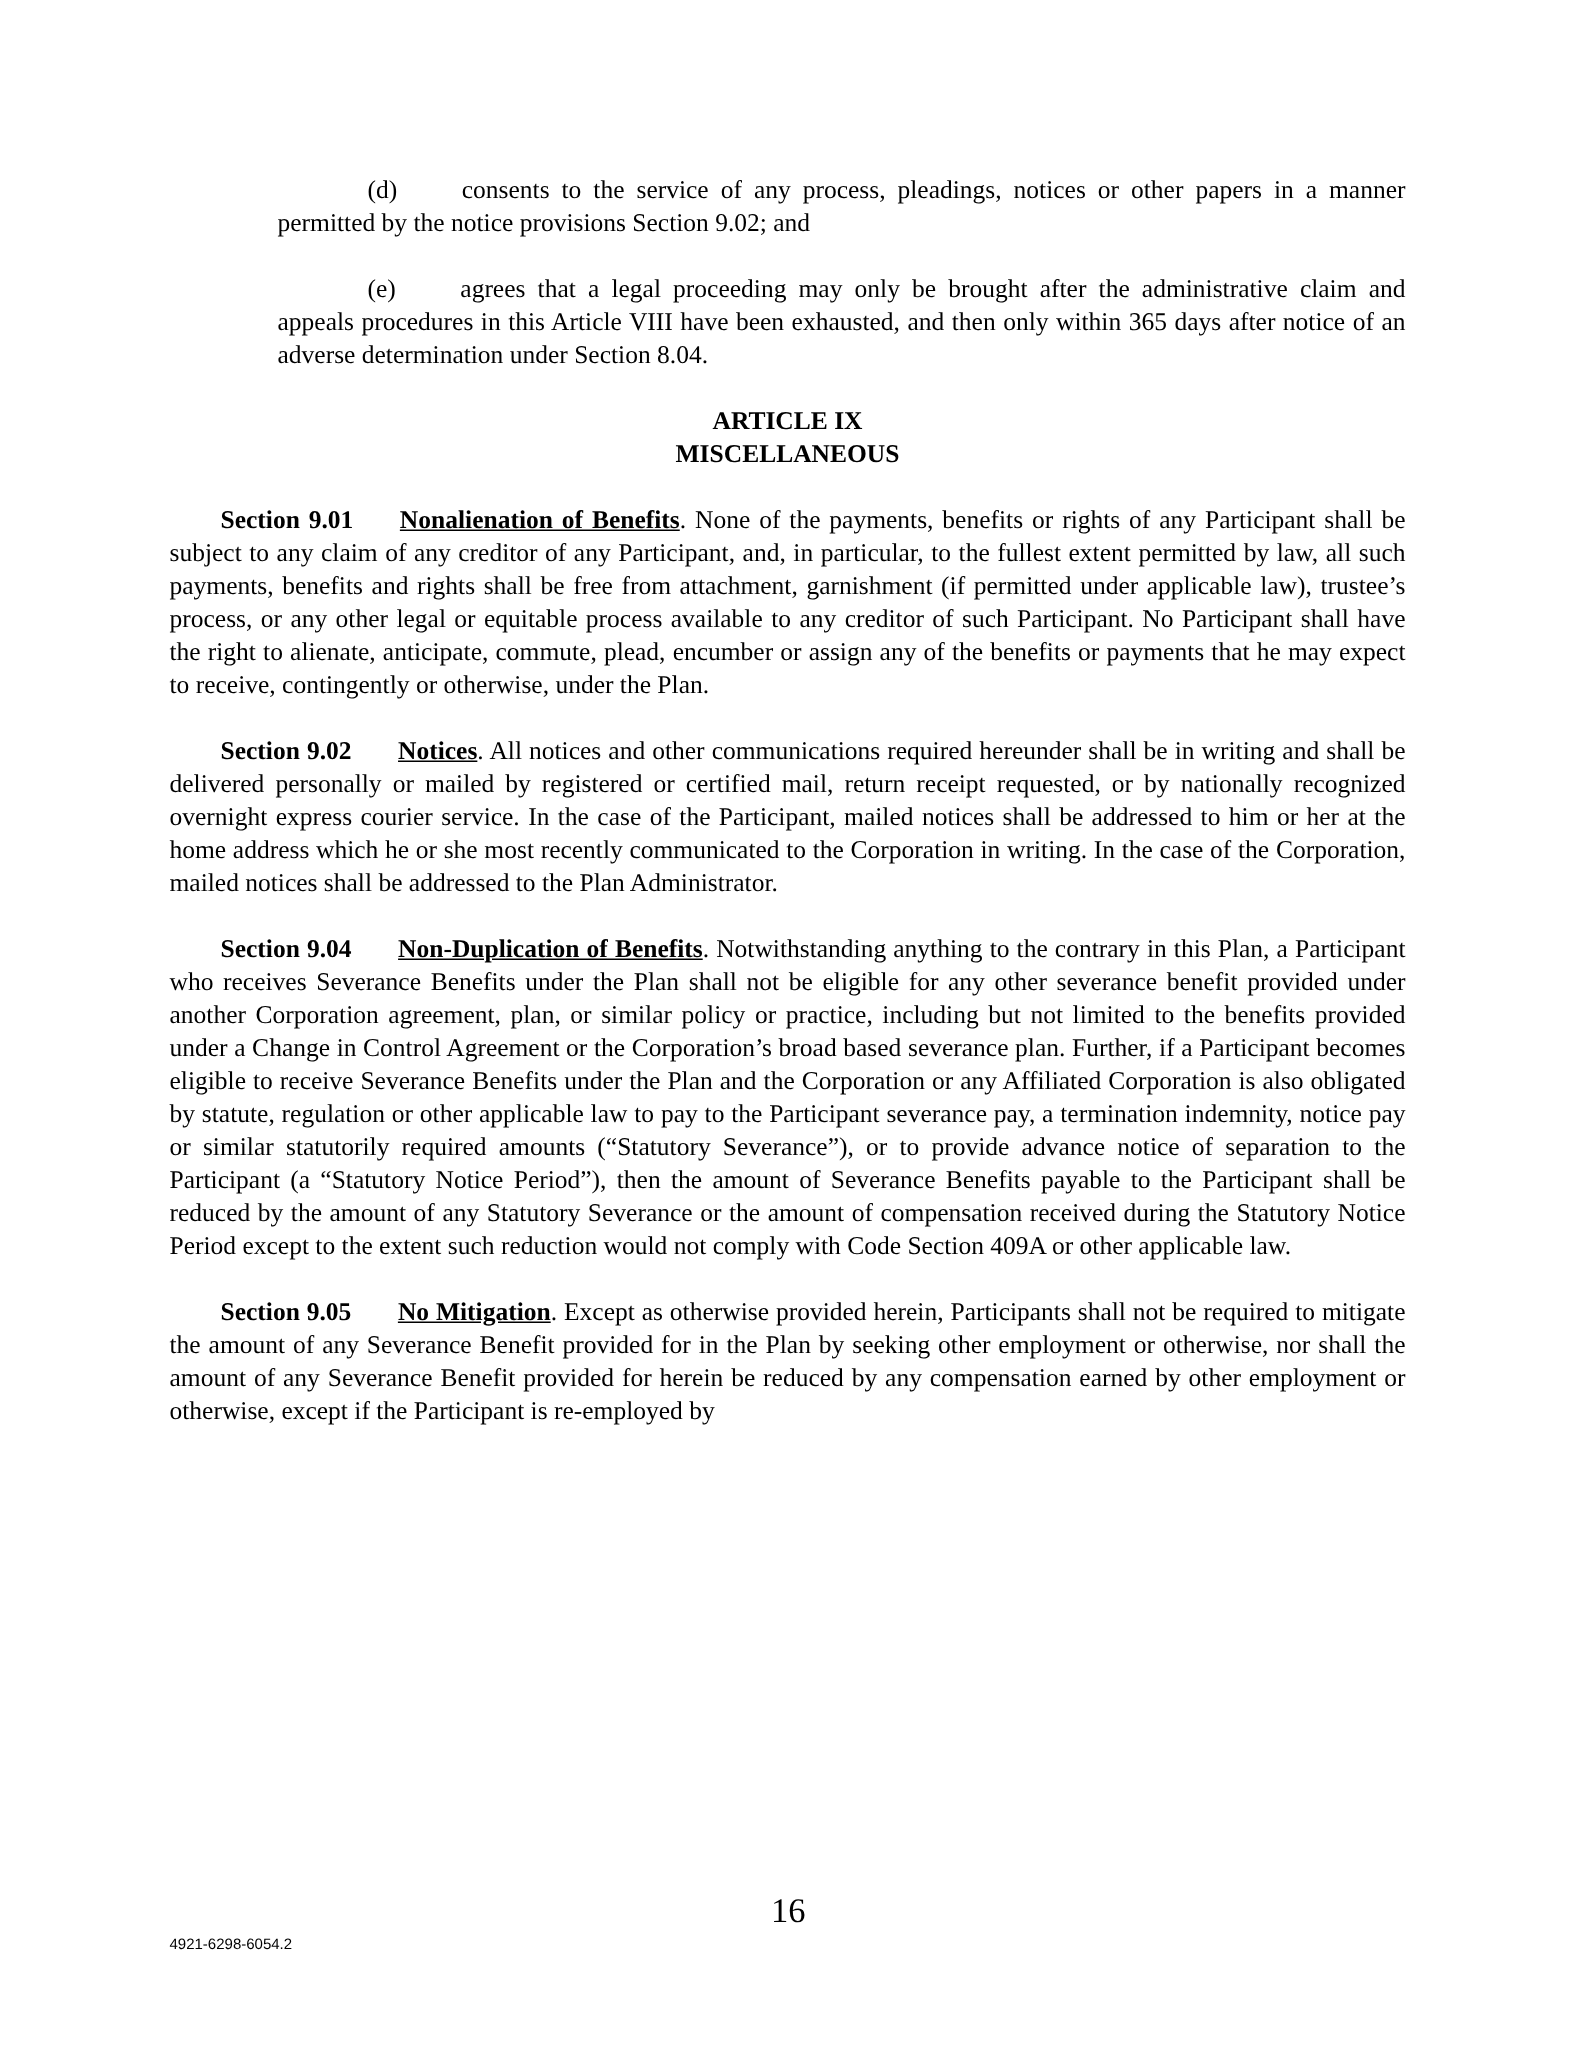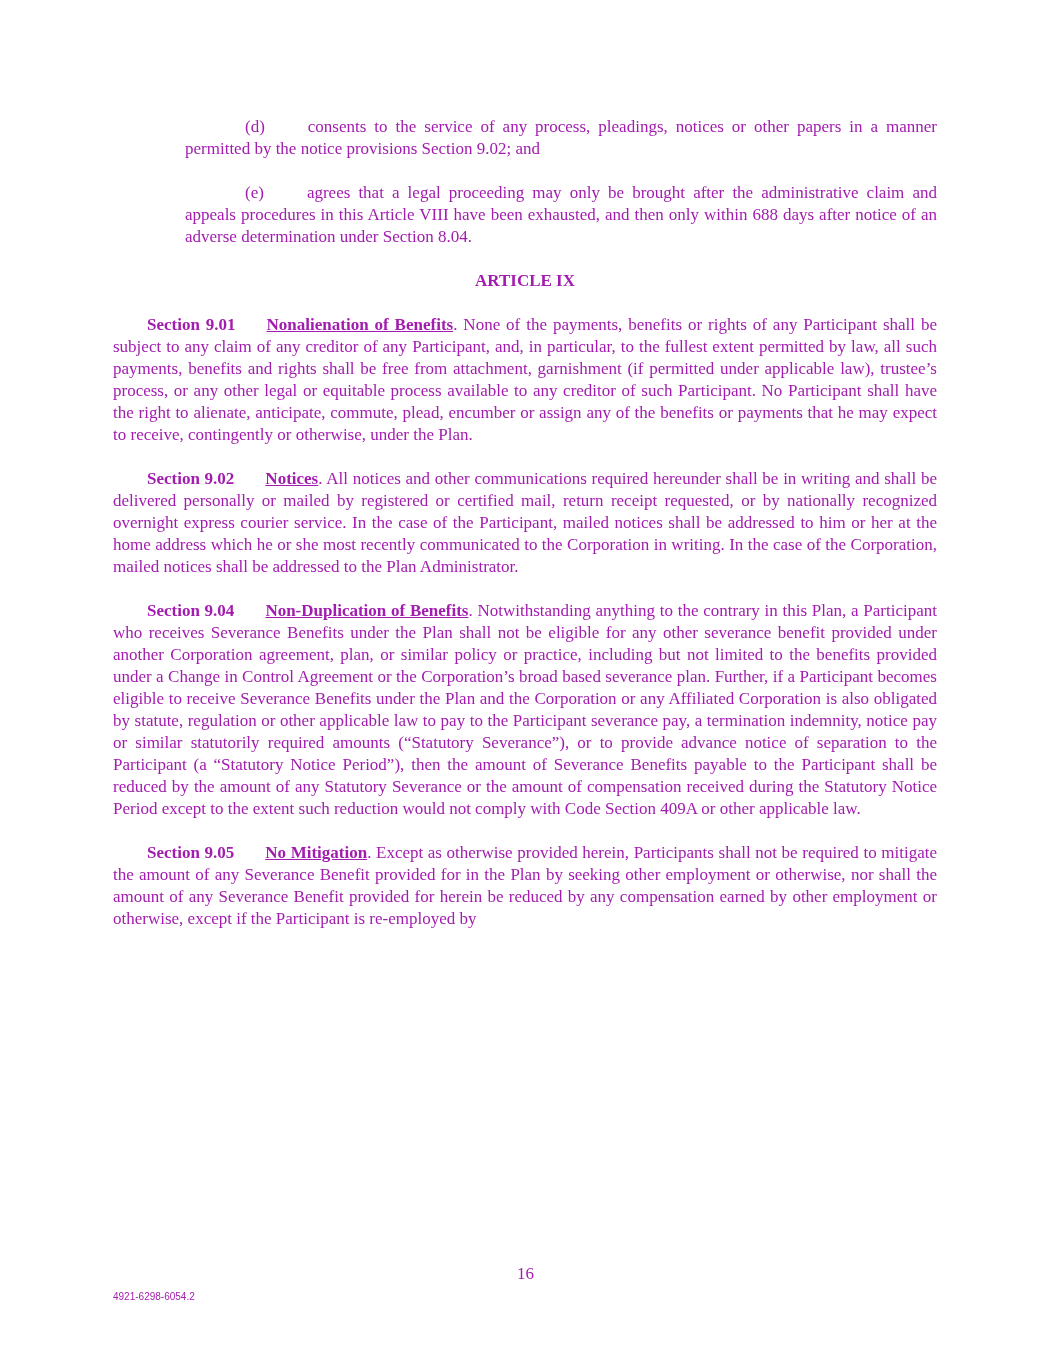--- a/index.html
+++ b/index.html
@@ -5,21 +5,21 @@
   html, body {
     margin: 0;
     padding: 0;
     background: #ffffff;
   }
   .page {
     position: relative;
     width: 1055px;
     height: 1365px;
     background: #ffffff;
-    color: #a21caf;
+    color: #000000;
     font-family: "Liberation Serif", "DejaVu Serif", serif;
     font-size: 17px;
     line-height: 22px;
     overflow: hidden;
   }
   .content {
     position: absolute;
     left: 113px;
     top: 116px;
     width: 824px;
@@ -50,42 +50,43 @@
     font-weight: bold;
     margin: 1px 0 22px 0;
   }
   .article-head div { text-align: center; }
   .page-number {
     position: absolute;
     top: 1263px;
     left: 0;
     width: 1051px;
     text-align: center;
-    font-size: 17px;
+    font-size: 23px;
   }
   .doc-id {
     position: absolute;
     top: 1286px;
     left: 113px;
     font-family: "Liberation Sans", "DejaVu Sans", sans-serif;
     font-size: 10px;
   }
 </style>
 </head>
 <body>
 
 <div class="page">
   <div class="content">
 
     <p class="sub-item"><span>(d)</span><span class="tab-intro"></span><span>consents to the service of any process, pleadings, notices or other papers in a manner permitted by the notice provisions Section 9.02; and</span></p>
 
-    <p class="sub-item"><span>(e)</span><span class="tab-intro"></span><span>agrees that a legal proceeding may only be brought after the administrative claim and appeals procedures in this Article VIII have been exhausted, and then only within 688 days after notice of an adverse determination under Section 8.04.</span></p>
+    <p class="sub-item"><span>(e)</span><span class="tab-intro"></span><span>agrees that a legal proceeding may only be brought after the administrative claim and appeals procedures in this Article VIII have been exhausted, and then only within 365 days after notice of an adverse determination under Section 8.04.</span></p>
 
     <div class="article-head">
       <div>ARTICLE IX</div>
+      <div>MISCELLANEOUS</div>
     </div>
 
     <p class="section-para"><span class="b">Section 9.01</span><span class="tab-sec"></span><span class="b u">Nonalienation of Benefits</span><span>.  None of the payments, benefits or rights of any Participant shall be subject to any claim of any creditor of any Participant, and, in particular, to the fullest extent permitted by law, all such payments, benefits and rights shall be free from attachment, garnishment (if permitted under applicable law), trustee’s process, or any other legal or equitable process available to any creditor of such Participant.  No Participant shall have the right to alienate, anticipate, commute, plead, encumber or assign any of the benefits or payments that he may expect to receive, contingently or otherwise, under the Plan.</span></p>
 
     <p class="section-para"><span class="b">Section 9.02</span><span class="tab-sec"></span><span class="b u">Notices</span><span>.  All notices and other communications required hereunder shall be in writing and shall be delivered personally or mailed by registered or certified mail, return receipt requested, or by nationally recognized overnight express courier service. In the case of the Participant, mailed notices shall be addressed to him or her at the home address which he or she most recently communicated to the Corporation in writing. In the case of the Corporation, mailed notices shall be addressed to the Plan Administrator.</span></p>
 
 
     <p class="section-para"><span class="b">Section 9.04</span><span class="tab-sec"></span><span class="b u">Non-Duplication of Benefits</span><span>.  Notwithstanding anything to the contrary in this Plan, a Participant who receives Severance Benefits under the Plan shall not be eligible for any other severance benefit provided under another Corporation agreement, plan, or similar policy or practice, including but not limited to the benefits provided under a Change in Control Agreement or the Corporation’s broad based severance plan.  Further, if a Participant becomes eligible to receive Severance Benefits under the Plan and the Corporation or any Affiliated Corporation is also obligated by statute, regulation or other applicable law to pay to the Participant severance pay, a termination indemnity, notice pay or similar statutorily required amounts (“Statutory Severance”), or to provide advance notice of separation to the Participant (a “Statutory Notice Period”), then the amount of Severance Benefits payable to the Participant shall be reduced by the amount of any Statutory Severance or the amount of compensation received during the Statutory Notice Period except to the extent such reduction would not comply with Code Section 409A or other applicable law.</span></p>
 
     <p class="section-para"><span class="b">Section 9.05</span><span class="tab-sec"></span><span class="b u">No Mitigation</span><span>.  Except as otherwise provided herein, Participants shall not be required to mitigate the amount of any Severance Benefit provided for in the Plan by seeking other employment or otherwise, nor shall the amount of any Severance Benefit provided for herein be reduced by any compensation earned by other employment or otherwise, except if the Participant is re-employed by</span></p>

